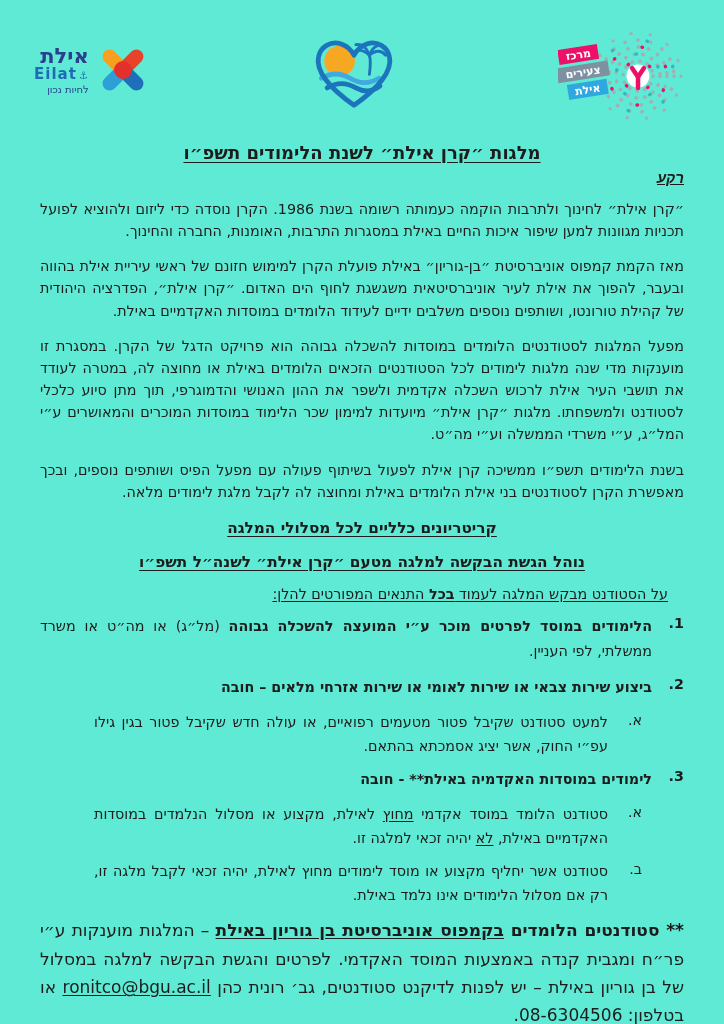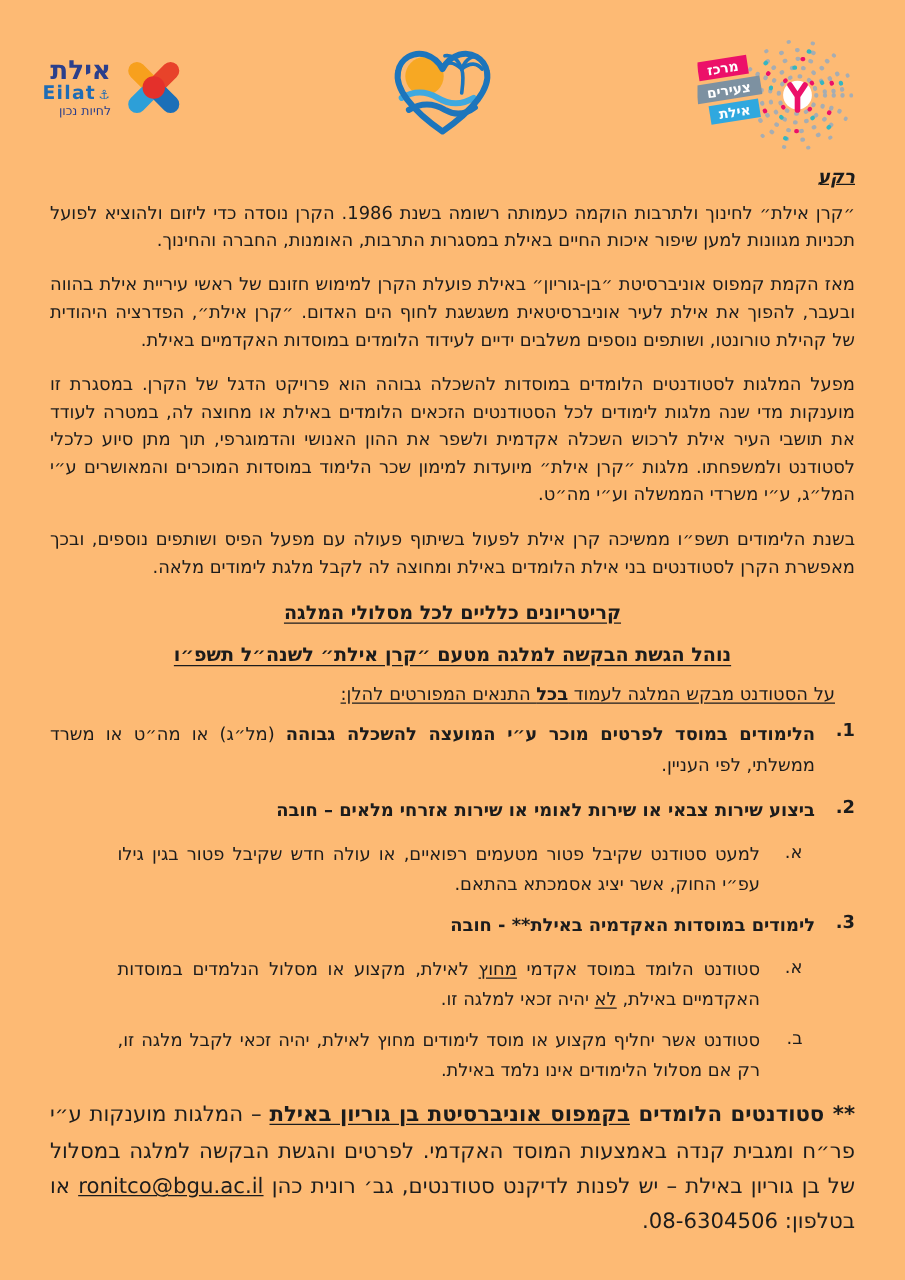--- a/index.html
+++ b/index.html
@@ -1,35 +1,35 @@
 <!DOCTYPE html>
 <html lang="he" dir="rtl"><head>
 <meta charset="utf-8">
 <style>
   html,body{margin:0;padding:0;background:#e8e8e8;}
   body{width:724px;height:1024px;overflow:hidden;font-family:"DejaVu Sans",sans-serif;color:#1c1c1c;direction:rtl;}
-  .page{width:724px;height:1024px;background:#fdba74;box-sizing:border-box;padding:30px 40px 0 40px;}
+  .page{width:724px;height:1024px;background:#5eead4;box-sizing:border-box;padding:30px 40px 0 40px;}
   .b{font-weight:bold;}
   .u{text-decoration:underline;text-underline-offset:2px;}
 
   
   .logos{display:flex;justify-content:space-between;align-items:flex-start;direction:ltr;height:98px;margin:0 -6px;}
   .logo-eilat{display:flex;align-items:center;gap:6px;margin-top:12px;}
   .eilat-text{text-align:right;line-height:1.05;}
   .eilat-text .he{font-size:21px;font-weight:bold;color:#2b3f8c;}
   .eilat-text .en{font-size:15px;color:#1f6cb5;font-weight:bold;letter-spacing:1px;}
   .eilat-text .anchor{font-size:10px;color:#1f6cb5;margin-left:2px;}
   .eilat-text .tag{font-size:10px;color:#2b3f8c;margin-top:2px;}
   .logo-heart{margin-top:2px;}
   .logo-youth{margin-top:0;}
 
   
   .doc-title{text-align:center;font-size:18px;font-weight:bold;margin:14px 0 8px;}
   .doc-title span{text-decoration:underline;text-underline-offset:3px;}
-  .bg-head{font-size:15px;font-weight:bold;font-style:italic;text-decoration:underline;margin:4px 0 10px;width:-moz-fit-content;width:fit-content;}
+  .bg-head{font-size:15px;font-weight:bold;font-style:italic;text-decoration:underline;margin:4px 0 10px;width:-moz-fit-content;width:fit-content;font-family:Liberation Mono, monospace;}
   p.body{font-size:14.3px;line-height:1.55;text-align:justify;margin:0 0 13px;}
   .center-heading{text-align:center;font-size:15.3px;font-weight:bold;margin:16px 0 0;}
   .center-heading span{text-decoration:underline;text-underline-offset:3px;}
   .intro{font-size:14.3px;margin:15px 16px 12px;}
 
   
   .item{display:flex;margin:0 0 11px;}
   .item .marker{flex:none;width:32px;font-size:14.3px;font-weight:bold;padding-top:1px;}
   .item .txt{flex:1;font-size:14.3px;line-height:1.75;text-align:justify;}
   .sub{display:flex;margin:0 42px 9px 54px;}
@@ -98,20 +98,21 @@
           <rect x="0" y="34" width="52" height="15" fill="#7D91A1"></rect>
           <text x="26" y="45.5" text-anchor="middle" font-size="11" font-weight="bold" fill="#ffffff">צעירים</text>
           <rect x="8" y="52" width="40" height="15" fill="#2FA8DF"></rect>
           <text x="28" y="63.5" text-anchor="middle" font-size="11" font-weight="bold" fill="#ffffff">אילת</text>
         </g>
       </svg>
     </div>
 
   </header>
 
+  <h1 class="doc-title"><span>מלגות ״קרן אילת״ לשנת הלימודים תשפ״ו</span></h1>
 
   <div class="bg-head">רקע</div>
 
   <p class="body">״קרן אילת״ לחינוך ולתרבות הוקמה כעמותה רשומה בשנת 1986. הקרן נוסדה כדי ליזום ולהוציא לפועל תכניות מגוונות למען שיפור איכות החיים באילת במסגרות התרבות, האומנות, החברה והחינוך.</p>
   <p class="body">מאז הקמת קמפוס אוניברסיטת ״בן-גוריון״ באילת פועלת הקרן למימוש חזונם של ראשי עיריית אילת בהווה ובעבר, להפוך את אילת לעיר אוניברסיטאית משגשגת לחוף הים האדום. ״קרן אילת״, הפדרציה היהודית של קהילת טורונטו, ושותפים נוספים משלבים ידיים לעידוד הלומדים במוסדות האקדמיים באילת.</p>
   <p class="body">מפעל המלגות לסטודנטים הלומדים במוסדות להשכלה גבוהה הוא פרויקט הדגל של הקרן. במסגרת זו מוענקות מדי שנה מלגות לימודים לכל הסטודנטים הזכאים הלומדים באילת או מחוצה לה, במטרה לעודד את תושבי העיר אילת לרכוש השכלה אקדמית ולשפר את ההון האנושי והדמוגרפי, תוך מתן סיוע כלכלי לסטודנט ולמשפחתו. מלגות ״קרן אילת״ מיועדות למימון שכר הלימוד במוסדות המוכרים והמאושרים ע״י המל״ג, ע״י משרדי הממשלה וע״י מה״ט.</p>
   <p class="body">בשנת הלימודים תשפ״ו ממשיכה קרן אילת לפעול בשיתוף פעולה עם מפעל הפיס ושותפים נוספים, ובכך מאפשרת הקרן לסטודנטים בני אילת הלומדים באילת ומחוצה לה לקבל מלגת לימודים מלאה.</p>
 
   <div class="center-heading"><span>קריטריונים כלליים לכל מסלולי המלגה</span></div>
   <div class="center-heading"><span>נוהל הגשת הבקשה למלגה מטעם ״קרן אילת״ לשנה״ל תשפ״ו</span></div>

